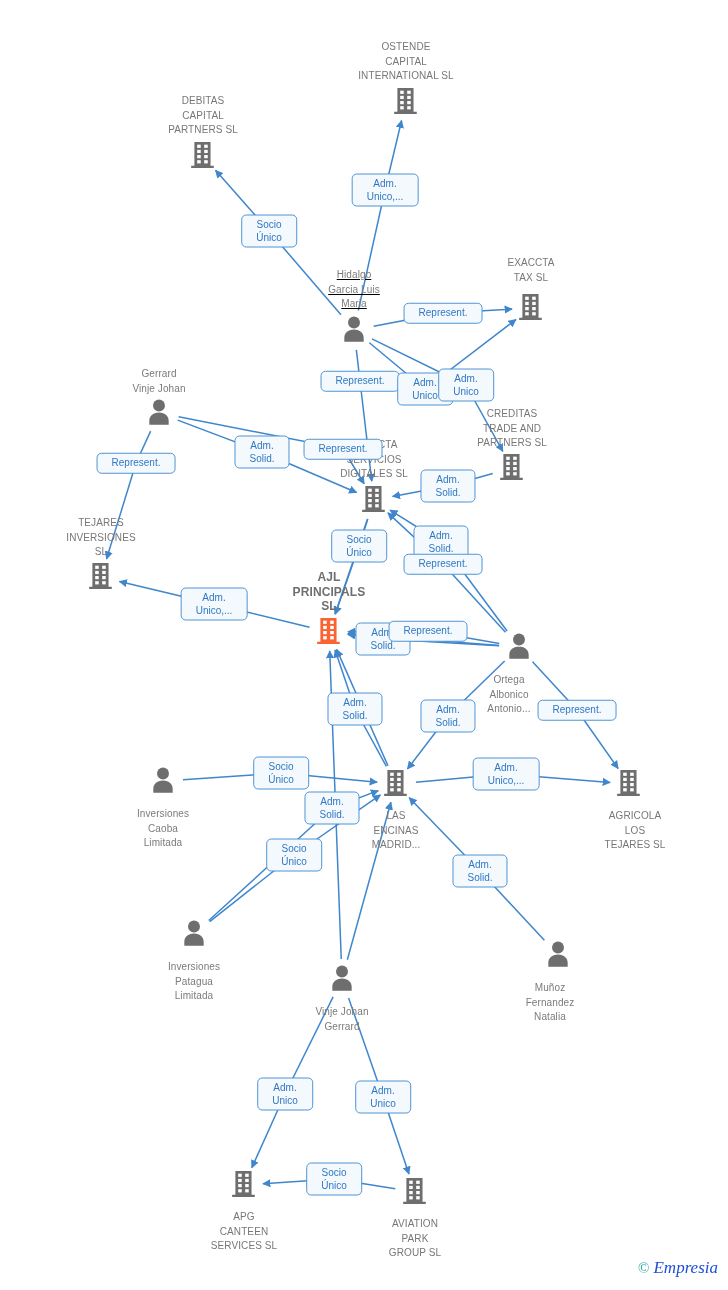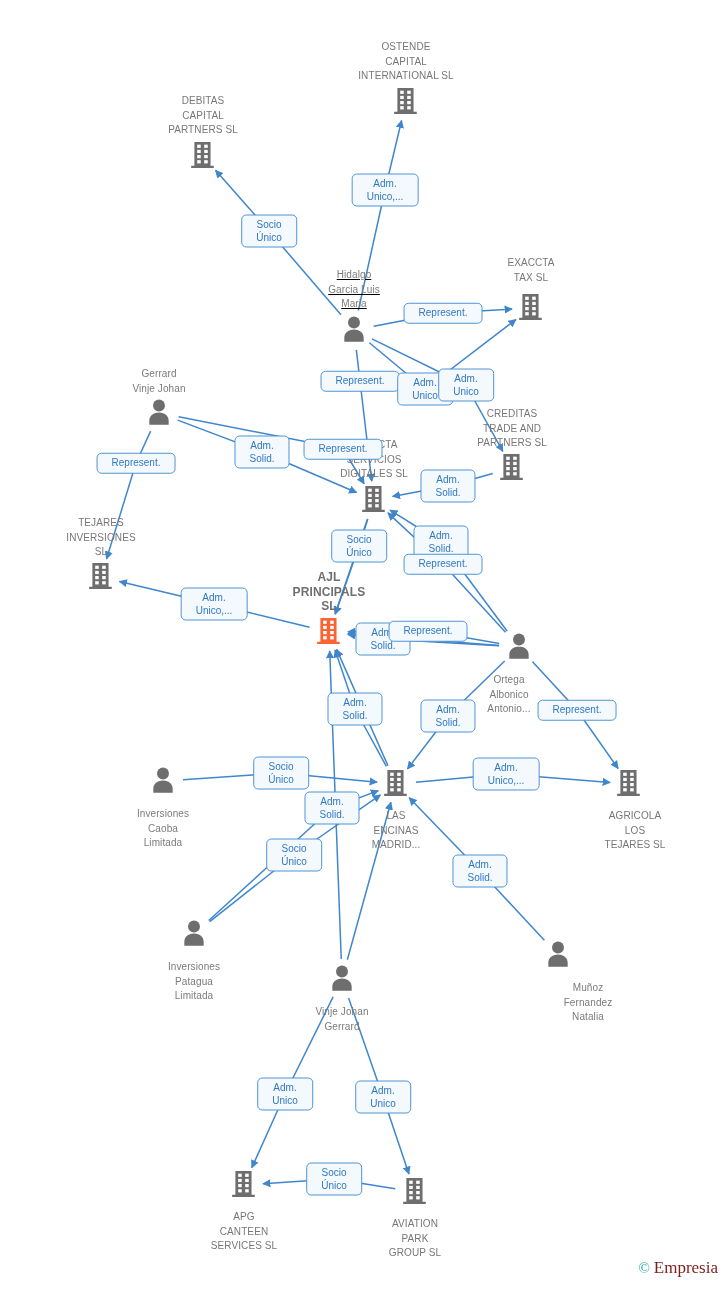--- a/index.html
+++ b/index.html
@@ -60,22 +60,23 @@
     display: flex;
     align-items: center;
     gap: 4px;
   }
   .wm-c {
     color: #2aa8a8;
     font-size: 15px;
     font-family: "Liberation Serif", serif;
   }
   .wm-t {
-    color: #7f1d1d;
+    color: #1d4ed8;
     font-size: 17px;
+    font-style: italic;
     font-family: "Liberation Serif", serif;
   }
 </style>
 </head>
 <body>
 
 <svg id="graph" viewBox="0 0 728 1290">
   <defs>
     <marker id="arrow" viewBox="0 0 10 10" refX="9" refY="5" markerWidth="5.5" markerHeight="5.5" orient="auto-start-reverse">
       <path d="M 0 0 L 10 5 L 0 10 z" fill="#3f86cd"></path>
@@ -387,21 +388,21 @@
     <div class="node person" style="left: 342px; top: 1005px;">
       <div class="node-label">Vinje Johan
 Gerrard</div>
     </div>
     <div class="node person" style="left: 558px; top: 940px;">
       <svg class="node-icon" width="28" height="28" viewBox="0 0 24 24">
         <circle cx="12" cy="6.4" r="5.1" fill="#6e6e6e"></circle>
         <path fill="#6e6e6e" d="M12 12.4c-5.3 0-8.3 3.1-8.3 7.2V23h16.6v-3.4c0-4.1-3-7.2-8.3-7.2z"></path>
       </svg>
     </div>
-    <div class="node person" style="left: 588px; top: 981px;">
+    <div class="node person" style="left: 550px; top: 981px;">
       <div class="node-label">Muñoz
 Fernandez
 Natalia</div>
     </div>
     <div class="node company" style="left: 244px; top: 1170px;">
       <svg class="node-icon" width="26" height="28" viewBox="0 0 24 26">
         <path fill="#6e6e6e" d="M4 1h15v22h3v2H1v-2h3V1z"></path>
         <g fill="#ffffff">
           <rect x="6.6" y="3.4" width="3.3" height="3"></rect>
           <rect x="13.1" y="3.4" width="3.3" height="3"></rect>

